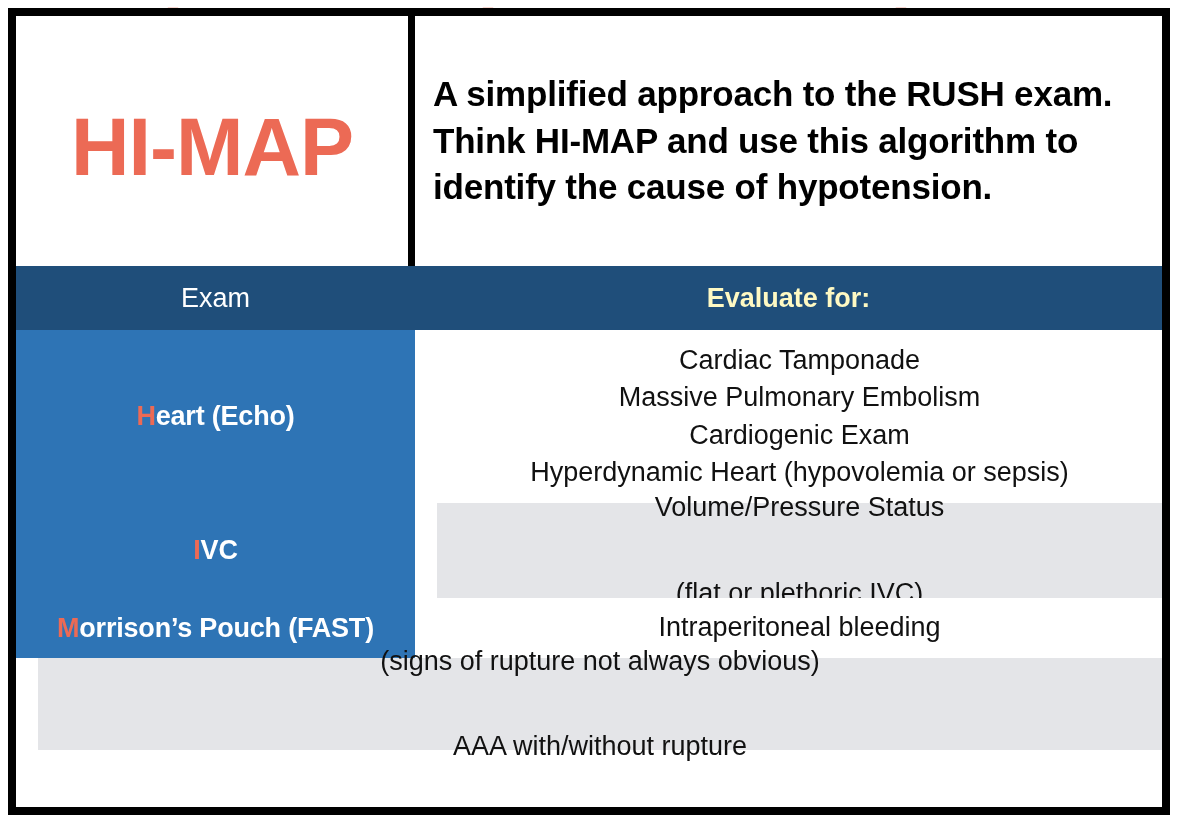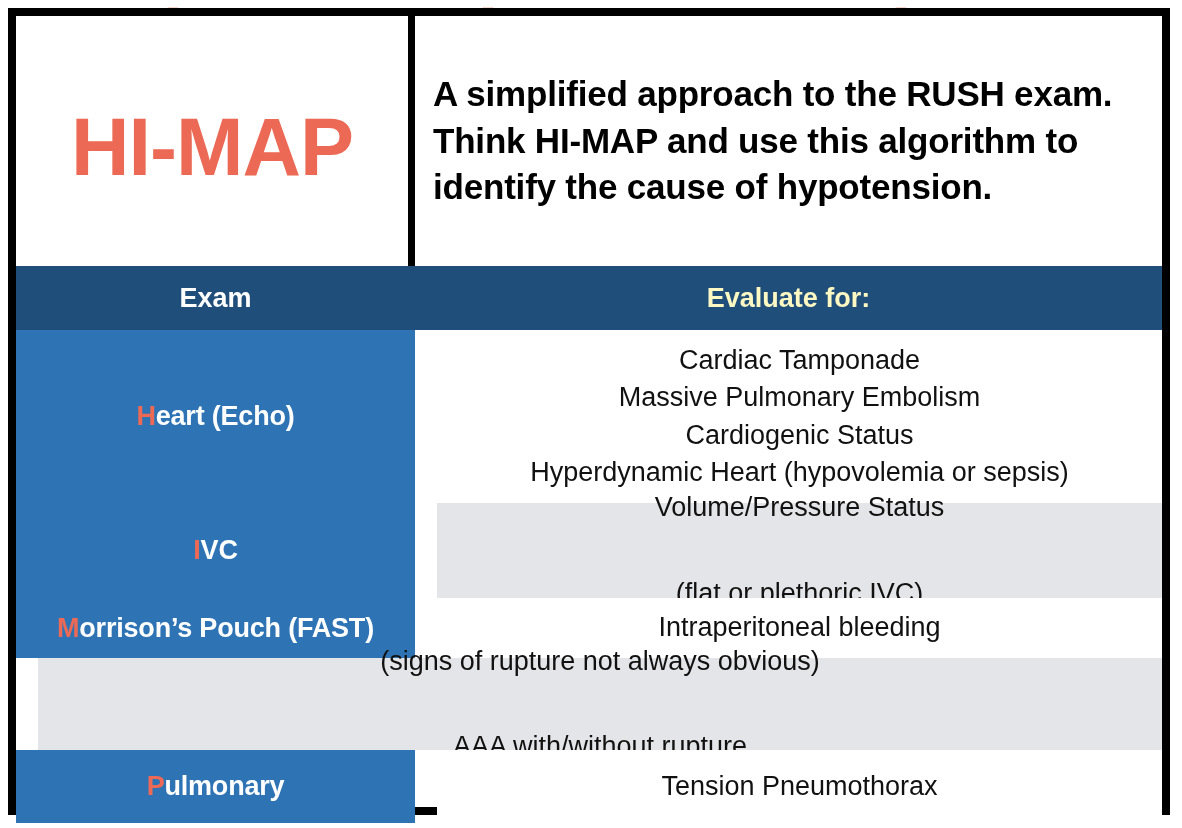--- a/index.html
+++ b/index.html
@@ -112,21 +112,21 @@
     background: #1f4e7a;
   }
   .head-exam {
     width: 399px;
     flex: 0 0 399px;
     display: flex;
     align-items: center;
     justify-content: center;
     color: #ffffff;
     font-size: 27px;
-    font-weight: bold;
+    font-weight: normal;
   }
   .head-eval {
     flex: 1 1 auto;
     display: flex;
     align-items: center;
     justify-content: center;
     color: #fef9c3;
     font-size: 27px;
     font-weight: bold;
   }
@@ -220,21 +220,21 @@
 
       <div class="body-rows">
 
         <div class="row row-heart">
           <div class="cell-exam">
             <div class="exam-label"><span class="key">H</span><span>eart (Echo)</span></div>
           </div>
           <div class="cell-eval shade-white">
             <div class="eval-line">Cardiac Tamponade</div>
             <div class="eval-line">Massive Pulmonary Embolism</div>
-            <div class="eval-line">Cardiogenic Status</div>
+            <div class="eval-line">Cardiogenic Exam</div>
             <div class="eval-line">Hyperdynamic Heart (hypovolemia or sepsis)</div>
           </div>
         </div>
 
         <div class="row row-ivc">
           <div class="cell-exam">
             <div class="exam-label"><span class="key">I</span><span>VC</span></div>
           </div>
           <div class="cell-eval shade-gray">
             <div class="eval-line">Volume/Pressure Status</div>
@@ -251,25 +251,17 @@
           </div>
         </div>
 
         <div class="row row-aorta">
           <div class="cell-eval shade-gray">
             <div class="eval-line">(signs of rupture not always obvious)</div>
             <div class="eval-line">AAA with/without rupture</div>
           </div>
         </div>
 
-        <div class="row row-pulm">
-          <div class="cell-exam">
-            <div class="exam-label"><span class="key">P</span><span>ulmonary</span></div>
-          </div>
-          <div class="cell-eval shade-white">
-            <div class="eval-line">Tension Pneumothorax</div>
-          </div>
-        </div>
 
       </div>
     </div>
   </div>
 </div>
 
 </body></html>

